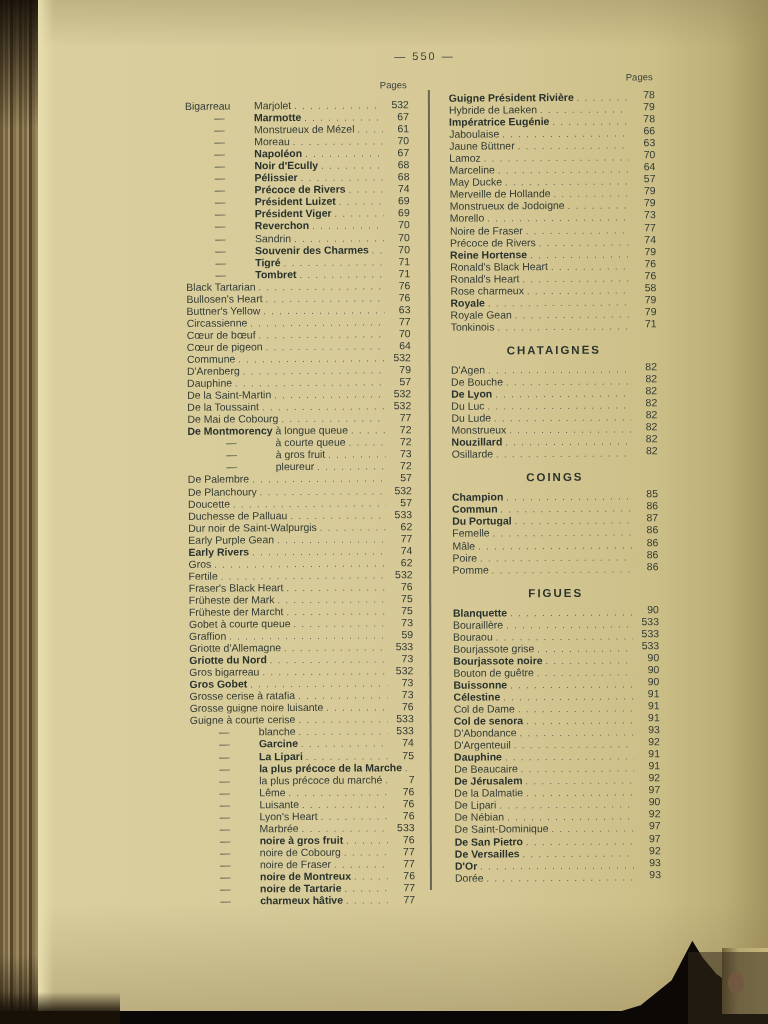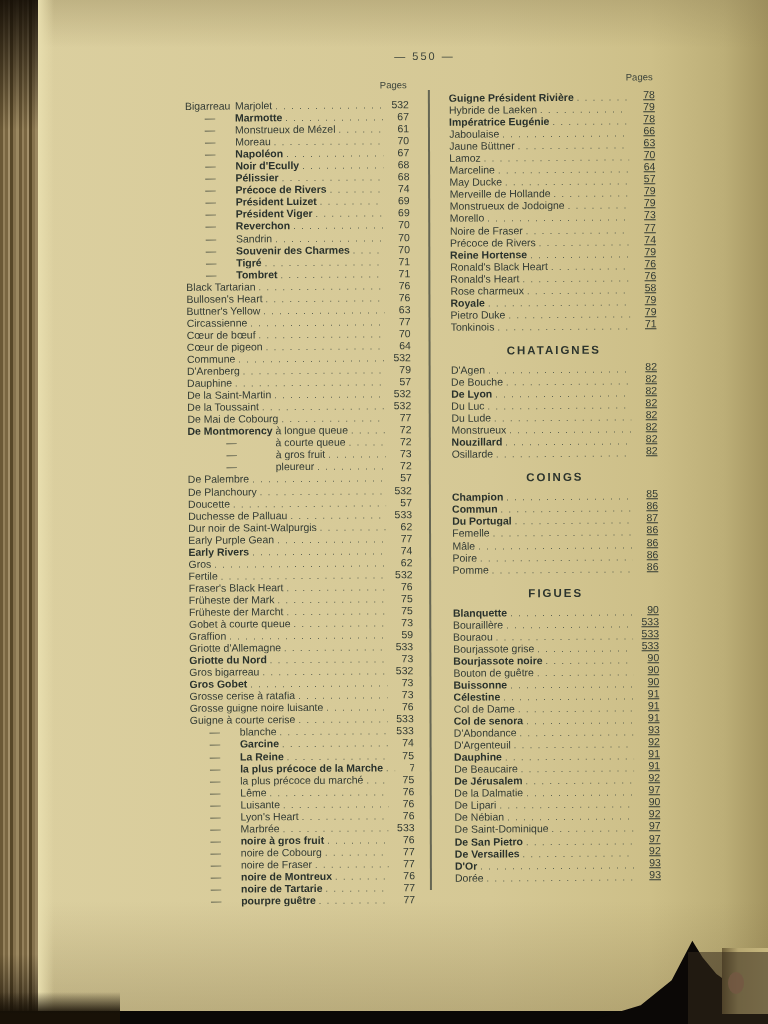--- a/index.html
+++ b/index.html
@@ -35,29 +35,29 @@
         font-size:11px;letter-spacing:2px;color:#3a423a;}
   .divider{position:absolute;left:429px;top:90px;width:1.5px;height:800px;
         background:#3f443c;opacity:.75;transform:rotate(.3deg);}
   .col{position:absolute;}
   #colL{left:188px;top:80px;width:224px;}
   #colR{left:452px;top:74px;width:206px;}
   .pages-label{font-size:9.5px;line-height:10px;text-align:right;padding-right:2px;
         color:#3a423a;margin-bottom:8px;}
   .row{display:flex;align-items:baseline;height:12.05px;line-height:12.05px;
         font-size:10.5px;overflow:hidden;white-space:nowrap;}
-  .lead{flex:none;width:50px;text-align:center;}
+  .lead{flex:none;width:69px;text-align:center;}
   .lead.l2{width:88px;}
   .lead.tl{text-align:left;}
   .lbl{flex:none;}
   .lbl.b, .lbl b{font-weight:700;color:#2a322c;}
   .leader{flex:1 1 auto;overflow:hidden;min-width:6px;font-size:9px;letter-spacing:1.5px;
         color:#4d5548;padding:0 3px;}
   .pg{flex:none;width:26px;text-align:right;}
-  #colR .pg{position:relative;top:-2px;text-decoration:underline;}
+  #colR .pg{position:relative;top:-2px;}
   .section-title{text-align:center;font-weight:700;font-size:11.5px;letter-spacing:2px;
         color:#2c342d;margin:12px 0 7px;}
 </style>
 </head>
 <body>
 
 <div class="photo">
   <div class="sheet"></div>
   <div class="page-left-edge"></div>
   <div class="wood"></div>
@@ -354,21 +354,21 @@
             <span class="pg">533</span>
           </div>
           <div class="row">
             <span class="lead l1">—</span>
             <span class="lbl b">Garcine</span>
             <span class="leader">. . . . . . . . . . . . . . . . . . . . . . . . . . . . . . . . . . . . . . . . . . . . . . . . . . . . . . . . . . . . </span>
             <span class="pg">74</span>
           </div>
           <div class="row">
             <span class="lead l1">—</span>
-            <span class="lbl b">La Reine</span>
+            <span class="lbl b">La Lipari</span>
             <span class="leader">. . . . . . . . . . . . . . . . . . . . . . . . . . . . . . . . . . . . . . . . . . . . . . . . . . . . . . . . . . . . </span>
             <span class="pg">75</span>
           </div>
           <div class="row">
             <span class="lead l1">—</span>
             <span class="lbl b">la plus précoce de la Marche</span>
             <span class="leader">. . . . . . . . . . . . . . . . . . . . . . . . . . . . . . . . . . . . . . . . . . . . . . . . . . . . . . . . . . . . </span>
             <span class="pg">75</span>
           </div>
           <div class="row">
@@ -426,21 +426,21 @@
             <span class="pg">76</span>
           </div>
           <div class="row">
             <span class="lead l1">—</span>
             <span class="lbl b">noire de Tartarie</span>
             <span class="leader">. . . . . . . . . . . . . . . . . . . . . . . . . . . . . . . . . . . . . . . . . . . . . . . . . . . . . . . . . . . . </span>
             <span class="pg">77</span>
           </div>
           <div class="row">
             <span class="lead l1">—</span>
-            <span class="lbl b">pourpre guêtre</span>
+            <span class="lbl b">charmeux hâtive</span>
             <span class="leader">. . . . . . . . . . . . . . . . . . . . . . . . . . . . . . . . . . . . . . . . . . . . . . . . . . . . . . . . . . . . </span>
             <span class="pg">77</span>
           </div>
         </div>
     </div>
 
     <div id="colR" class="col">
       <div class="pages-label">Pages</div>
       <div id="right-sections">
           <div class="section">
@@ -528,21 +528,21 @@
               <span class="lbl">Rose charmeux</span>
               <span class="leader">. . . . . . . . . . . . . . . . . . . . . . . . . . . . . . . . . . . . . . . . . . . . . . . . . . . . . . . . . . . . </span>
               <span class="pg">58</span>
             </div>
             <div class="row">
               <span class="lbl b">Royale</span>
               <span class="leader">. . . . . . . . . . . . . . . . . . . . . . . . . . . . . . . . . . . . . . . . . . . . . . . . . . . . . . . . . . . . </span>
               <span class="pg">79</span>
             </div>
             <div class="row">
-              <span class="lbl">Pietro Duke</span>
+              <span class="lbl">Royale Gean</span>
               <span class="leader">. . . . . . . . . . . . . . . . . . . . . . . . . . . . . . . . . . . . . . . . . . . . . . . . . . . . . . . . . . . . </span>
               <span class="pg">79</span>
             </div>
             <div class="row">
               <span class="lbl">Tonkinois</span>
               <span class="leader">. . . . . . . . . . . . . . . . . . . . . . . . . . . . . . . . . . . . . . . . . . . . . . . . . . . . . . . . . . . . </span>
               <span class="pg">71</span>
             </div>
           </div>
           <div class="section">

